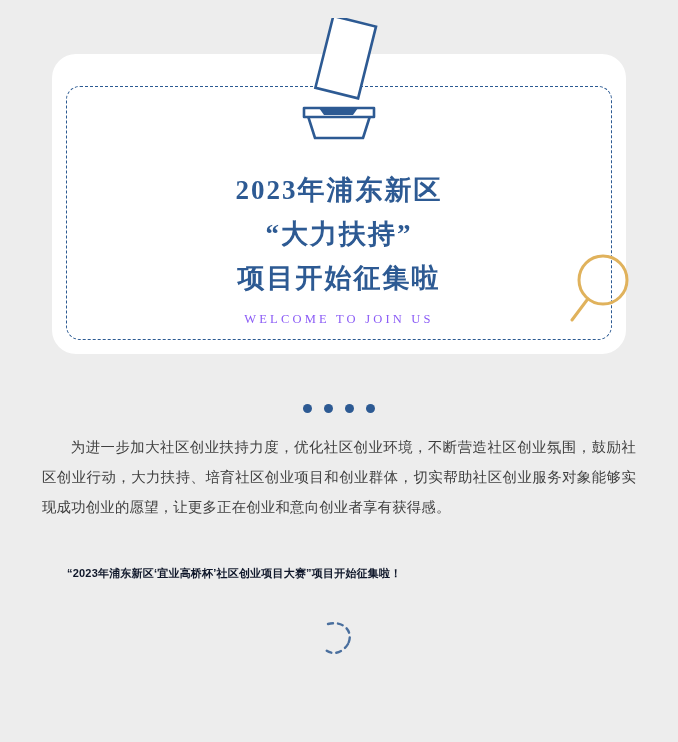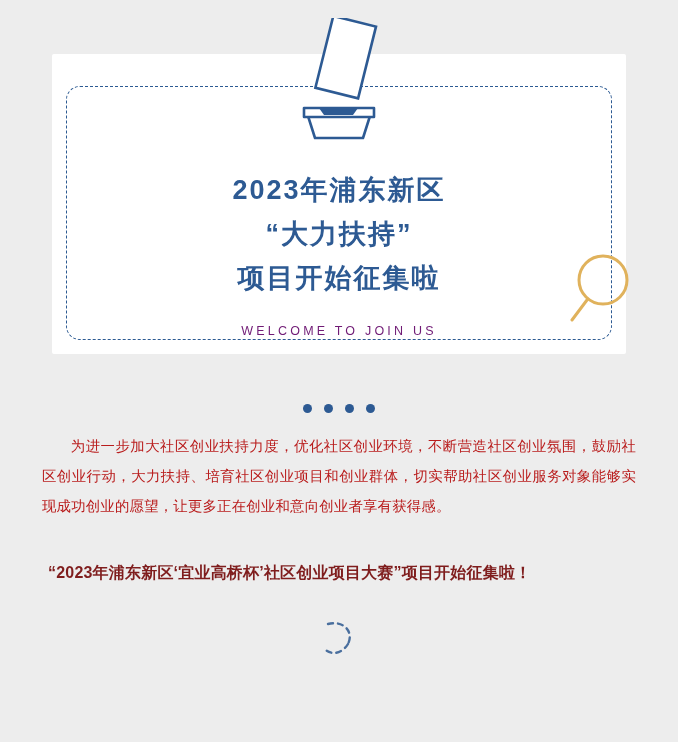--- a/index.html
+++ b/index.html
@@ -21,22 +21,23 @@
   }
 
   
   .hero {
     position: absolute;
     left: 52px;
     top: 54px;
     width: 574px;
     height: 300px;
     background: #ffffff;
-    border-radius: 2px;
+    border-radius: 24px;
     box-sizing: border-box;
+    font-family: Liberation Serif, serif;
   }
   .hero-dashed {
     position: absolute;
     left: 14px;
     top: 32px;
     right: 14px;
     bottom: 14px;
     border: 1px dashed #2c5a92;
     border-radius: 14px;
     box-sizing: border-box;
@@ -60,22 +61,22 @@
     text-align: center;
   }
   .hero-line {
     color: #2d5a93;
     font-size: 27px;
     font-weight: bold;
     letter-spacing: 2px;
     line-height: 44px;
   }
   .hero-sub {
-    margin-top: 24px;
-    color: #701a75;
+    margin-top: 12px;
+    color: #8b5cf6;
     font-size: 12.5px;
     letter-spacing: 3.2px;
   }
 
   
   .magnifier {
     position: absolute;
     left: 570px;
     top: 250px;
     width: 72px;
@@ -98,36 +99,35 @@
     border-radius: 50%;
     background: #2d5a93;
   }
 
   
   .para {
     position: absolute;
     left: 42px;
     width: 594px;
     top: 432px;
-    color: #b91c1c;
+    color: #404040;
     font-size: 14.4px;
     line-height: 30px;
     text-align: justify;
     text-indent: 2em;
     letter-spacing: 0.2px;
-    font-family: Liberation Mono, monospace;
   }
 
   .highlight {
     position: absolute;
-    left: 32px;
+    left: 56px;
     width: 600px;
     top: 560px;
-    color: #7f1d1d;
-    font-size: 16px;
+    color: #0f172a;
+    font-size: 11px;
     font-weight: bold;
     line-height: 26px;
     text-indent: 1em;
     letter-spacing: 0.2px;
   }
 
   
   .swirl {
     position: absolute;
     left: 318px;

